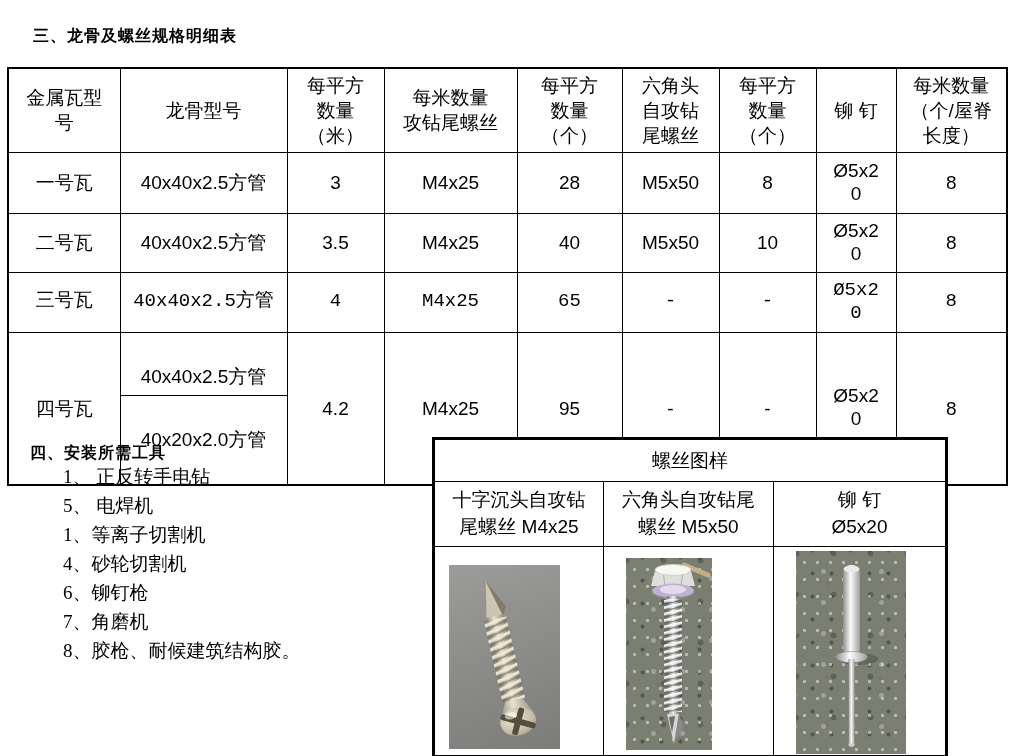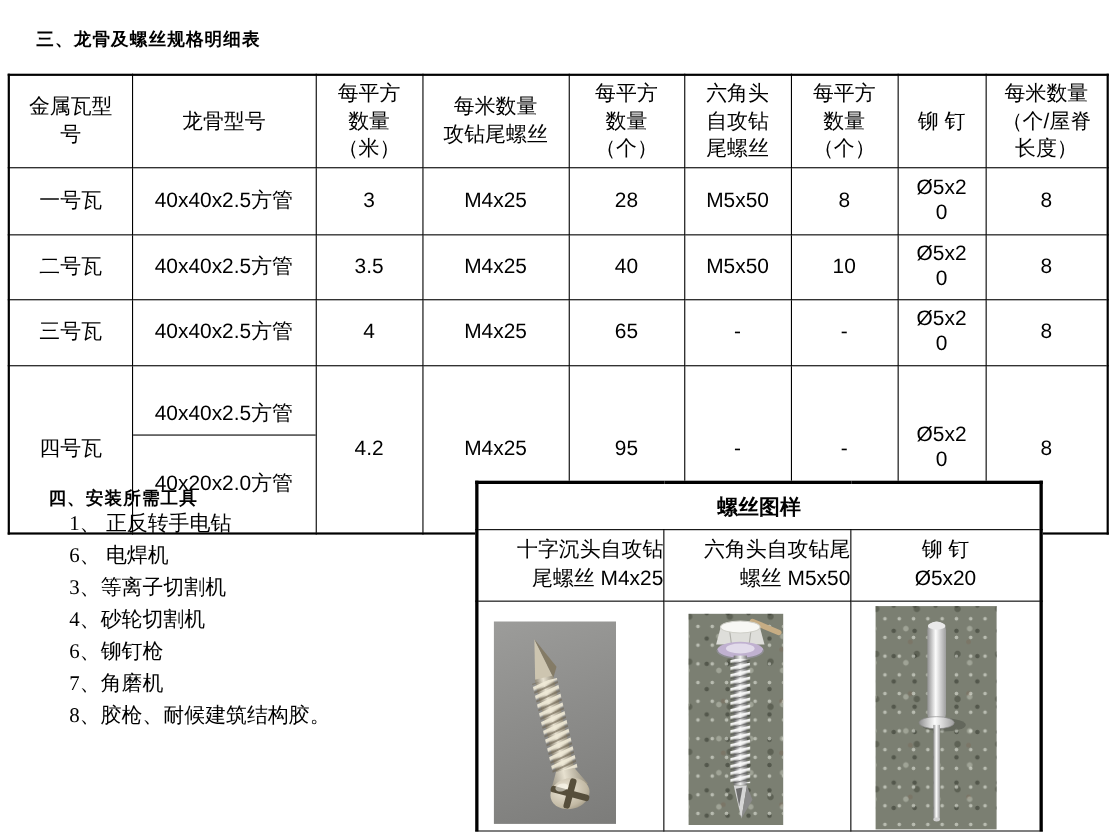--- a/index.html
+++ b/index.html
@@ -3,53 +3,53 @@
 <meta charset="utf-8">
 <style>
   html,body{margin:0;padding:0;}
   body{
     width:1011px;height:756px;background:#ffffff;position:relative;
     font-family:"Liberation Sans","DejaVu Sans",sans-serif;color:#000;
     overflow:hidden;
   }
   .sec-title{position:absolute;font-size:16px;font-weight:bold;letter-spacing:1px;white-space:nowrap;}
   .t1{left:33px;top:26px;}
-  .t2{left:44px;top:443px;}
+  .t2{left:30px;top:443px;}
 
   
   table.spec{
     position:absolute;left:7px;top:67px;width:999px;
     border-collapse:collapse;table-layout:fixed;border:2px solid #000;
   }
   table.spec th,table.spec td{
     border:1px solid #000;padding:0;text-align:center;vertical-align:middle;
     font-size:19px;font-weight:normal;line-height:1.32;white-space:pre-line;
   }
   tr.hrow{height:84px;margin-top:32px;}
   tr.r1{height:61px;margin-top:48px;}
   tr.r2{height:59px;padding-left:48px;}
-  tr.r3{height:60px;}
+  tr.r3{height:60px;font-family:Liberation Mono, monospace;}
   tr.r4{height:76px;}
   td.split{padding:0;}
   td.split .half{height:38px;display:flex;align-items:center;justify-content:center;}
   td.split .hb{border-bottom:1px solid #000;height:37px;}
   .rivetwrap{width:2.75em;margin:0 auto;word-break:break-all;line-height:1.2;}
 
   
   .tools{position:absolute;left:63px;top:462px;font-size:19px;line-height:29px;font-family:Liberation Serif, serif;}
   .tools div{white-space:pre;}
 
   
   table.samples{
     position:absolute;left:432px;top:437px;width:513px;
     border-collapse:collapse;table-layout:fixed;border:3px solid #000;background:#fff;
   }
   table.samples td{border:1px solid #000;padding:0;font-size:19px;vertical-align:middle;}
-  td.s-title{height:41px;text-align:center;font-weight:bold;}
-  td.sub{height:64px;text-align:right;padding-left:9px;white-space:pre-line;line-height:1.42;}
+  td.s-title{height:41px;text-align:center;}
+  td.sub{height:64px;text-align:center;padding-left:9px;white-space:pre-line;line-height:1.42;}
   td.sub.c{text-align:center;padding-left:0;}
   td.ph{height:208px;vertical-align:top;text-align:left;}
 
   .photo{display:block;}
   .p1{width:111px;height:184px;margin:11px 0 0 14px;
       background:linear-gradient(160deg,#9c9c9a 0%,#8d8d8b 45%,#7c7c7a 100%);}
   .p2{width:86px;height:192px;margin:5px 0 0 22px;}
   .p3{width:110px;height:203px;margin:3px 0 0 22px;}
   .concrete{
     background-color:#7b7f72;
@@ -152,22 +152,22 @@
       <td><div class="rivetwrap">Ø5x20</div></td>
       <td>8</td>
     </tr>
   </tbody>
 </table>
 
 <div class="sec-title t2">四、安装所需工具</div>
 
 <div class="tools">
   <div>1、 正反转手电钻</div>
-  <div>6、 电焊机</div>
-  <div>3、等离子切割机</div>
+  <div>5、 电焊机</div>
+  <div>1、等离子切割机</div>
   <div>4、砂轮切割机</div>
   <div>6、铆钉枪</div>
   <div>7、角磨机</div>
   <div>8、胶枪、耐候建筑结构胶。</div>
 </div>
 
 <table class="samples">
   <colgroup>
       <col style="width:170px">
       <col style="width:170px">

